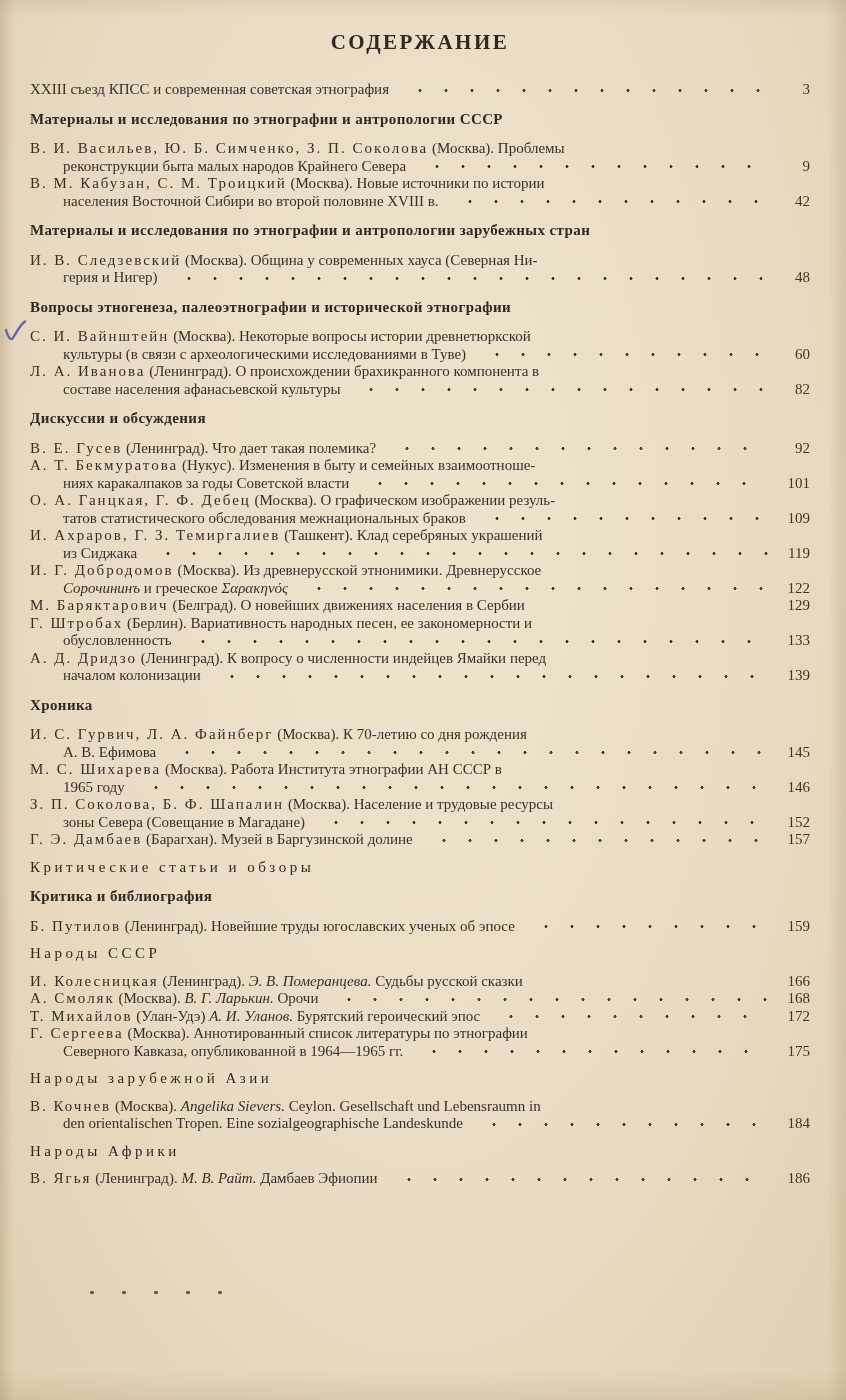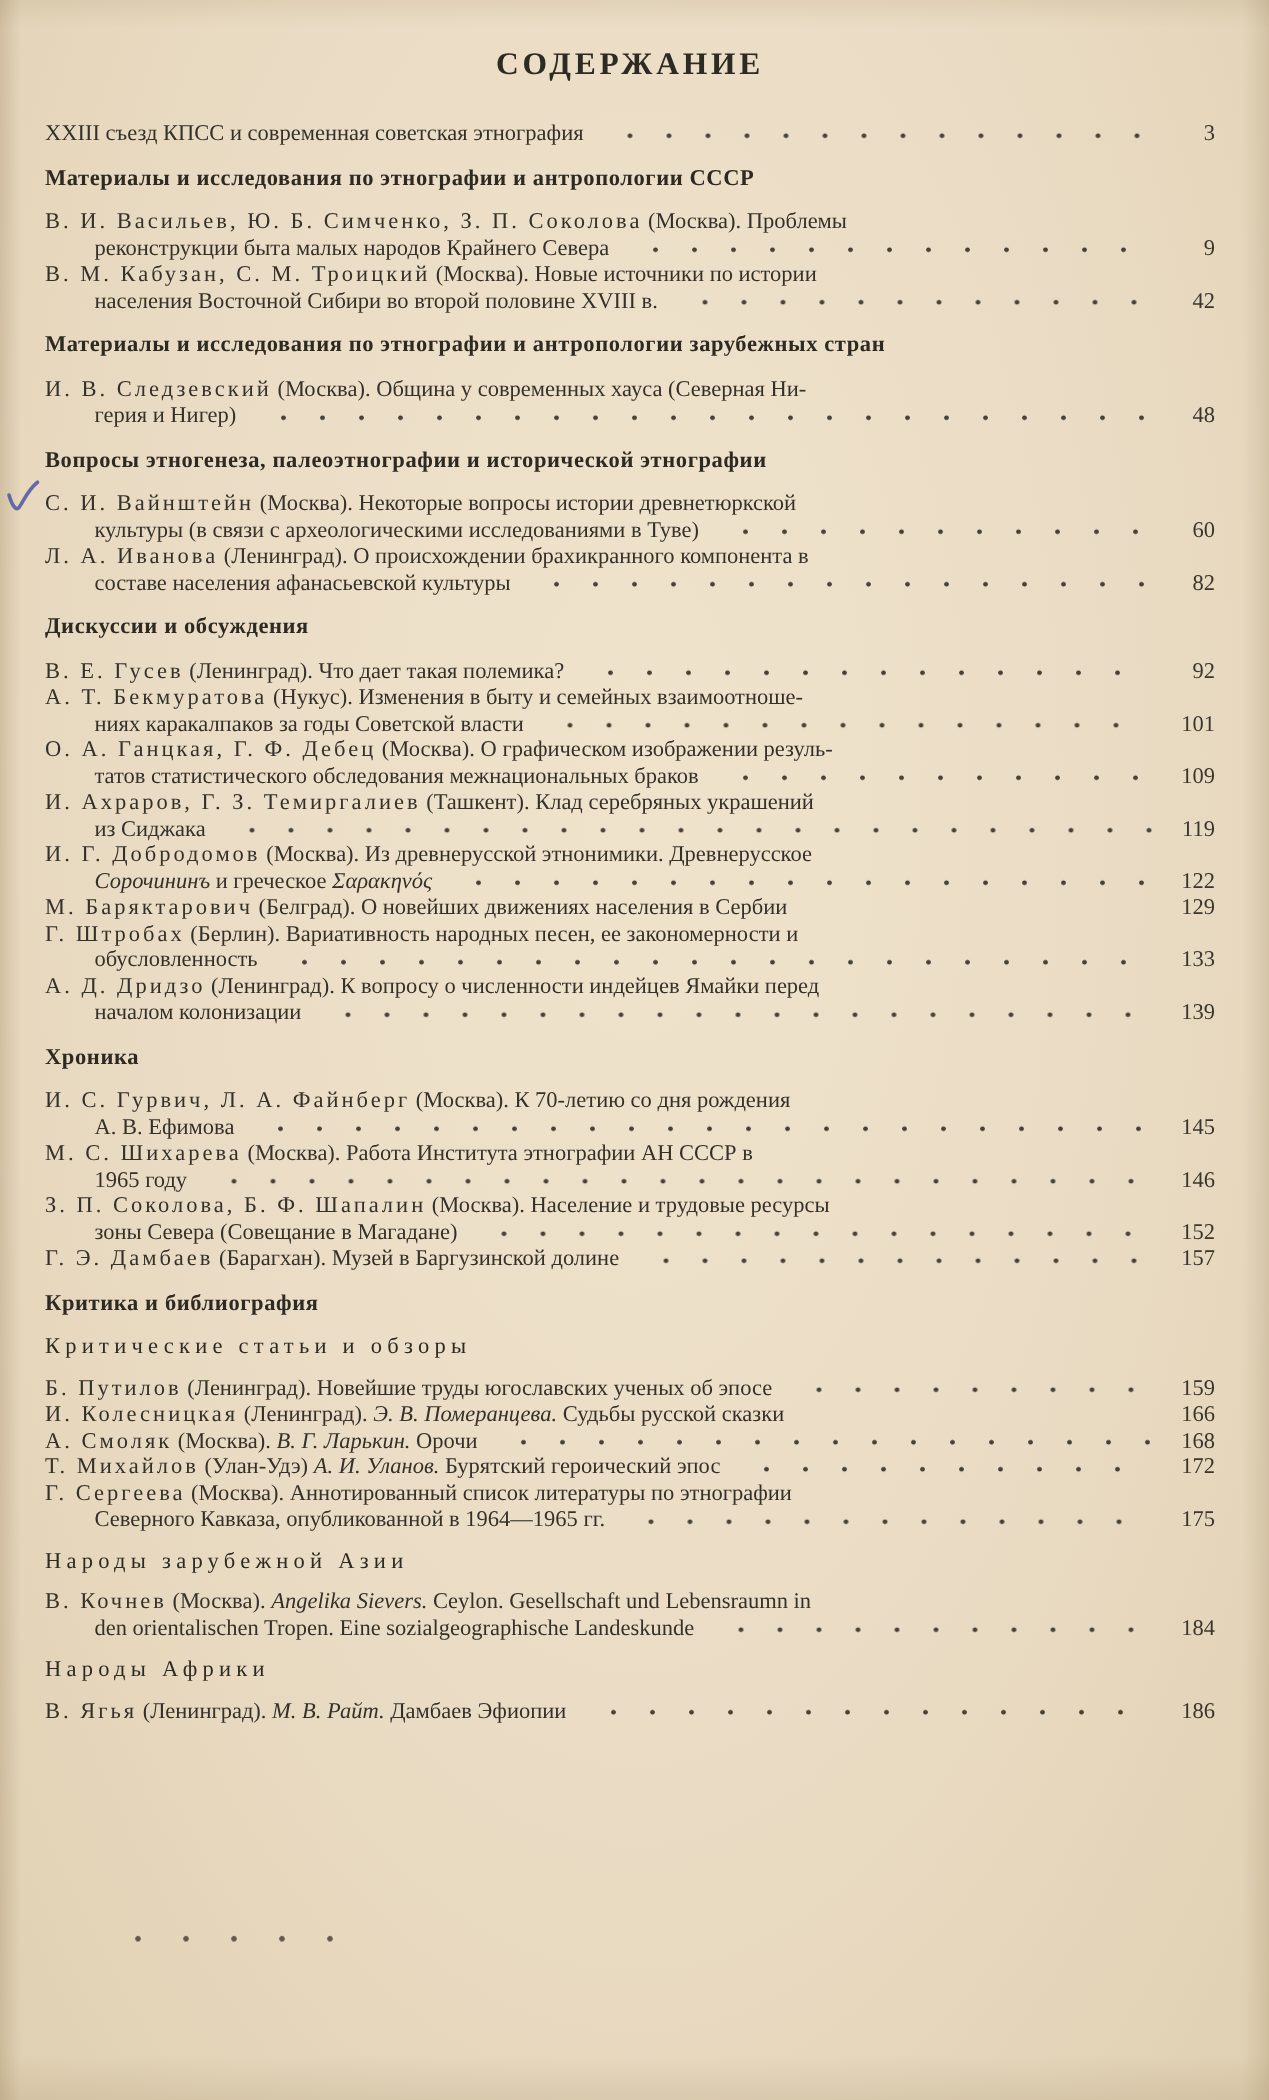--- a/index.html
+++ b/index.html
@@ -249,29 +249,30 @@
             <span class="page-num">152</span>
           </div>
         </div>
         <div class="entry">
           <div class="line">
             <span class="text"><span class="seg sp">Г. Э. Дамбаев</span><span class="seg n"> (Барагхан). Музей в Баргузинской долине</span></span>
             <span class="leader"></span>
             <span class="page-num">157</span>
           </div>
         </div>
+        <div class="heading spaced">Критические статьи и обзоры</div>
         <div class="heading bold">Критика и библиография</div>
-        <div class="heading spaced">Критические статьи и обзоры</div>
         <div class="entry">
           <div class="line">
             <span class="text"><span class="seg sp">Б. Путилов</span><span class="seg n"> (Ленинград). Новейшие труды югославских ученых об эпосе</span></span>
             <span class="leader"></span>
             <span class="page-num">159</span>
           </div>
         </div>
+        <div class="heading spaced">Народы СССР</div>
         <div class="entry">
           <div class="line">
             <span class="text"><span class="seg sp">И. Колесницкая</span><span class="seg n"> (Ленинград). </span><span class="seg i">Э. В. Померанцева.</span><span class="seg n"> Судьбы русской сказки</span></span>
             <span class="spacer"></span>
             <span class="page-num">166</span>
           </div>
         </div>
         <div class="entry">
           <div class="line">
             <span class="text"><span class="seg sp">А. Смоляк</span><span class="seg n"> (Москва). </span><span class="seg i">В. Г. Ларькин.</span><span class="seg n"> Орочи</span></span>

